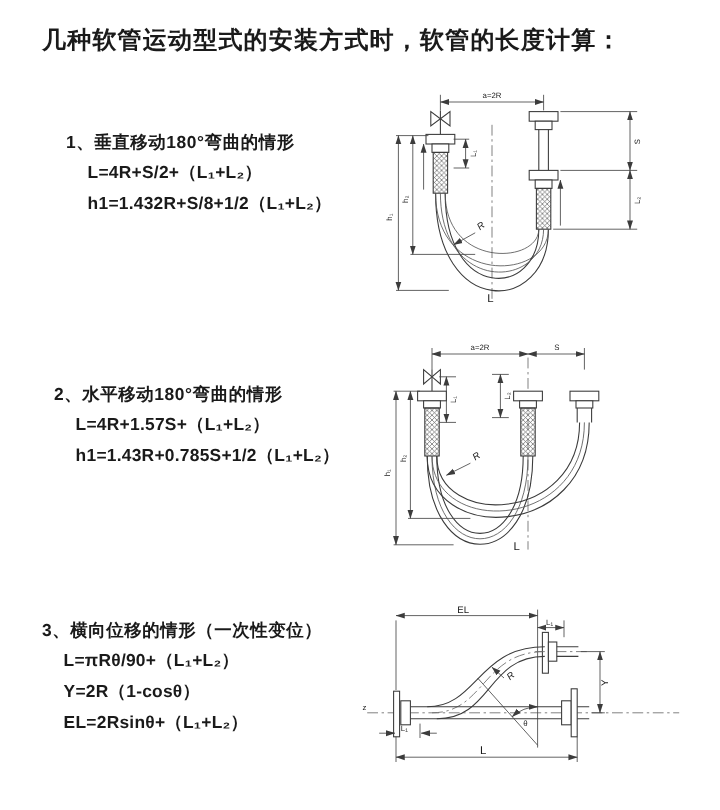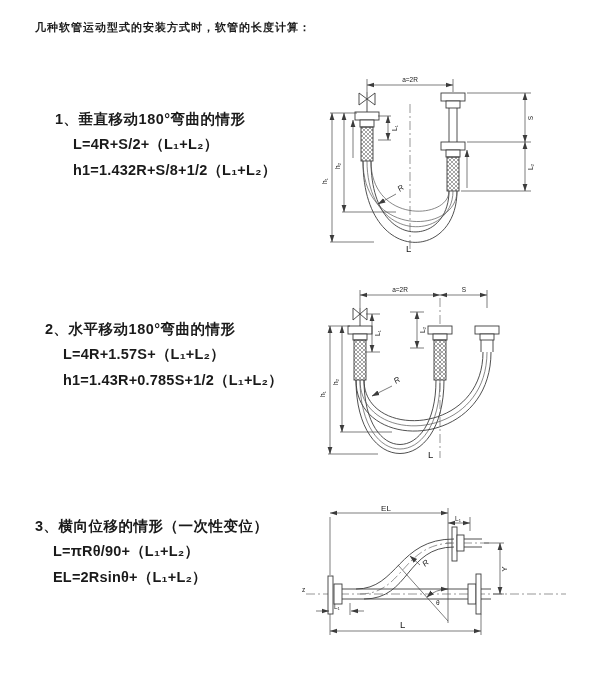--- a/index.html
+++ b/index.html
@@ -2,21 +2,21 @@
 <html><head>
 <meta charset="utf-8">
 <style>
   html,body { margin:0; padding:0; }
   body {
     width:600px; height:675px; position:relative; overflow:hidden;
     background:#ffffff; color:#1a1a1a;
     font-family:"Liberation Sans","DejaVu Sans",sans-serif;
   }
   .abs { position:absolute; }
-  .title { left:35px; top:20px; font-size:11px; font-weight:bold; letter-spacing:1px; white-space:nowrap;font-family:Liberation Mono, monospace; }
+  .title { left:35px; top:20px; font-size:20px; font-weight:bold; letter-spacing:1px; white-space:nowrap;font-family:Liberation Mono, monospace; }
   .section { width:300px; }
   .heading { font-size:14.5px; font-weight:bold; letter-spacing:0.5px; line-height:15px; white-space:nowrap; }
   .formula { font-size:14.5px; font-weight:bold; letter-spacing:0.2px; line-height:15px;
              margin:11px 0 0 18px; white-space:nowrap; }
   .formula.first { margin-top:10px; }
   svg.diag { position:absolute; }
   svg text { font-family:"Liberation Sans","DejaVu Sans",sans-serif; fill:#1a1a1a; }
   .dt  { font-size:6.5px; }
   .dtm { font-size:8px; }
   .dtl { font-size:9.5px; }
@@ -40,20 +40,21 @@
 
 <div class="abs section" style="left:45px; top:322px;">
   <div class="heading">2、水平移动180°弯曲的情形</div>
   <div class="formula first">L=4R+1.57S+（L₁+L₂）</div>
   <div class="formula">h1=1.43R+0.785S+1/2（L₁+L₂）</div>
 </div>
 
 <div class="abs section" style="left:35px; top:519px;">
   <div class="heading">3、横向位移的情形（一次性变位）</div>
   <div class="formula first">L=πRθ/90+（L₁+L₂）</div>
+  <div class="formula">Y=2R（1-cosθ）</div>
   <div class="formula">EL=2Rsinθ+（L₁+L₂）</div>
 </div>
 
 <svg class="diag" style="left:312px; top:66px;" width="280" height="190" viewBox="0 0 280 190">
   <defs>
     <marker id="mA" viewBox="0 0 10 10" refX="9.5" refY="5" markerWidth="11" markerHeight="11" orient="auto-start-reverse">
       <path d="M0,1.8 L10,5 L0,8.2 Z" fill="#3c3c3c"></path>
     </marker>
     <pattern id="bA" width="4" height="4" patternUnits="userSpaceOnUse">
       <path d="M0,4 L4,0 M0,0 L4,4" stroke="#666" stroke-width="0.6"></path>

